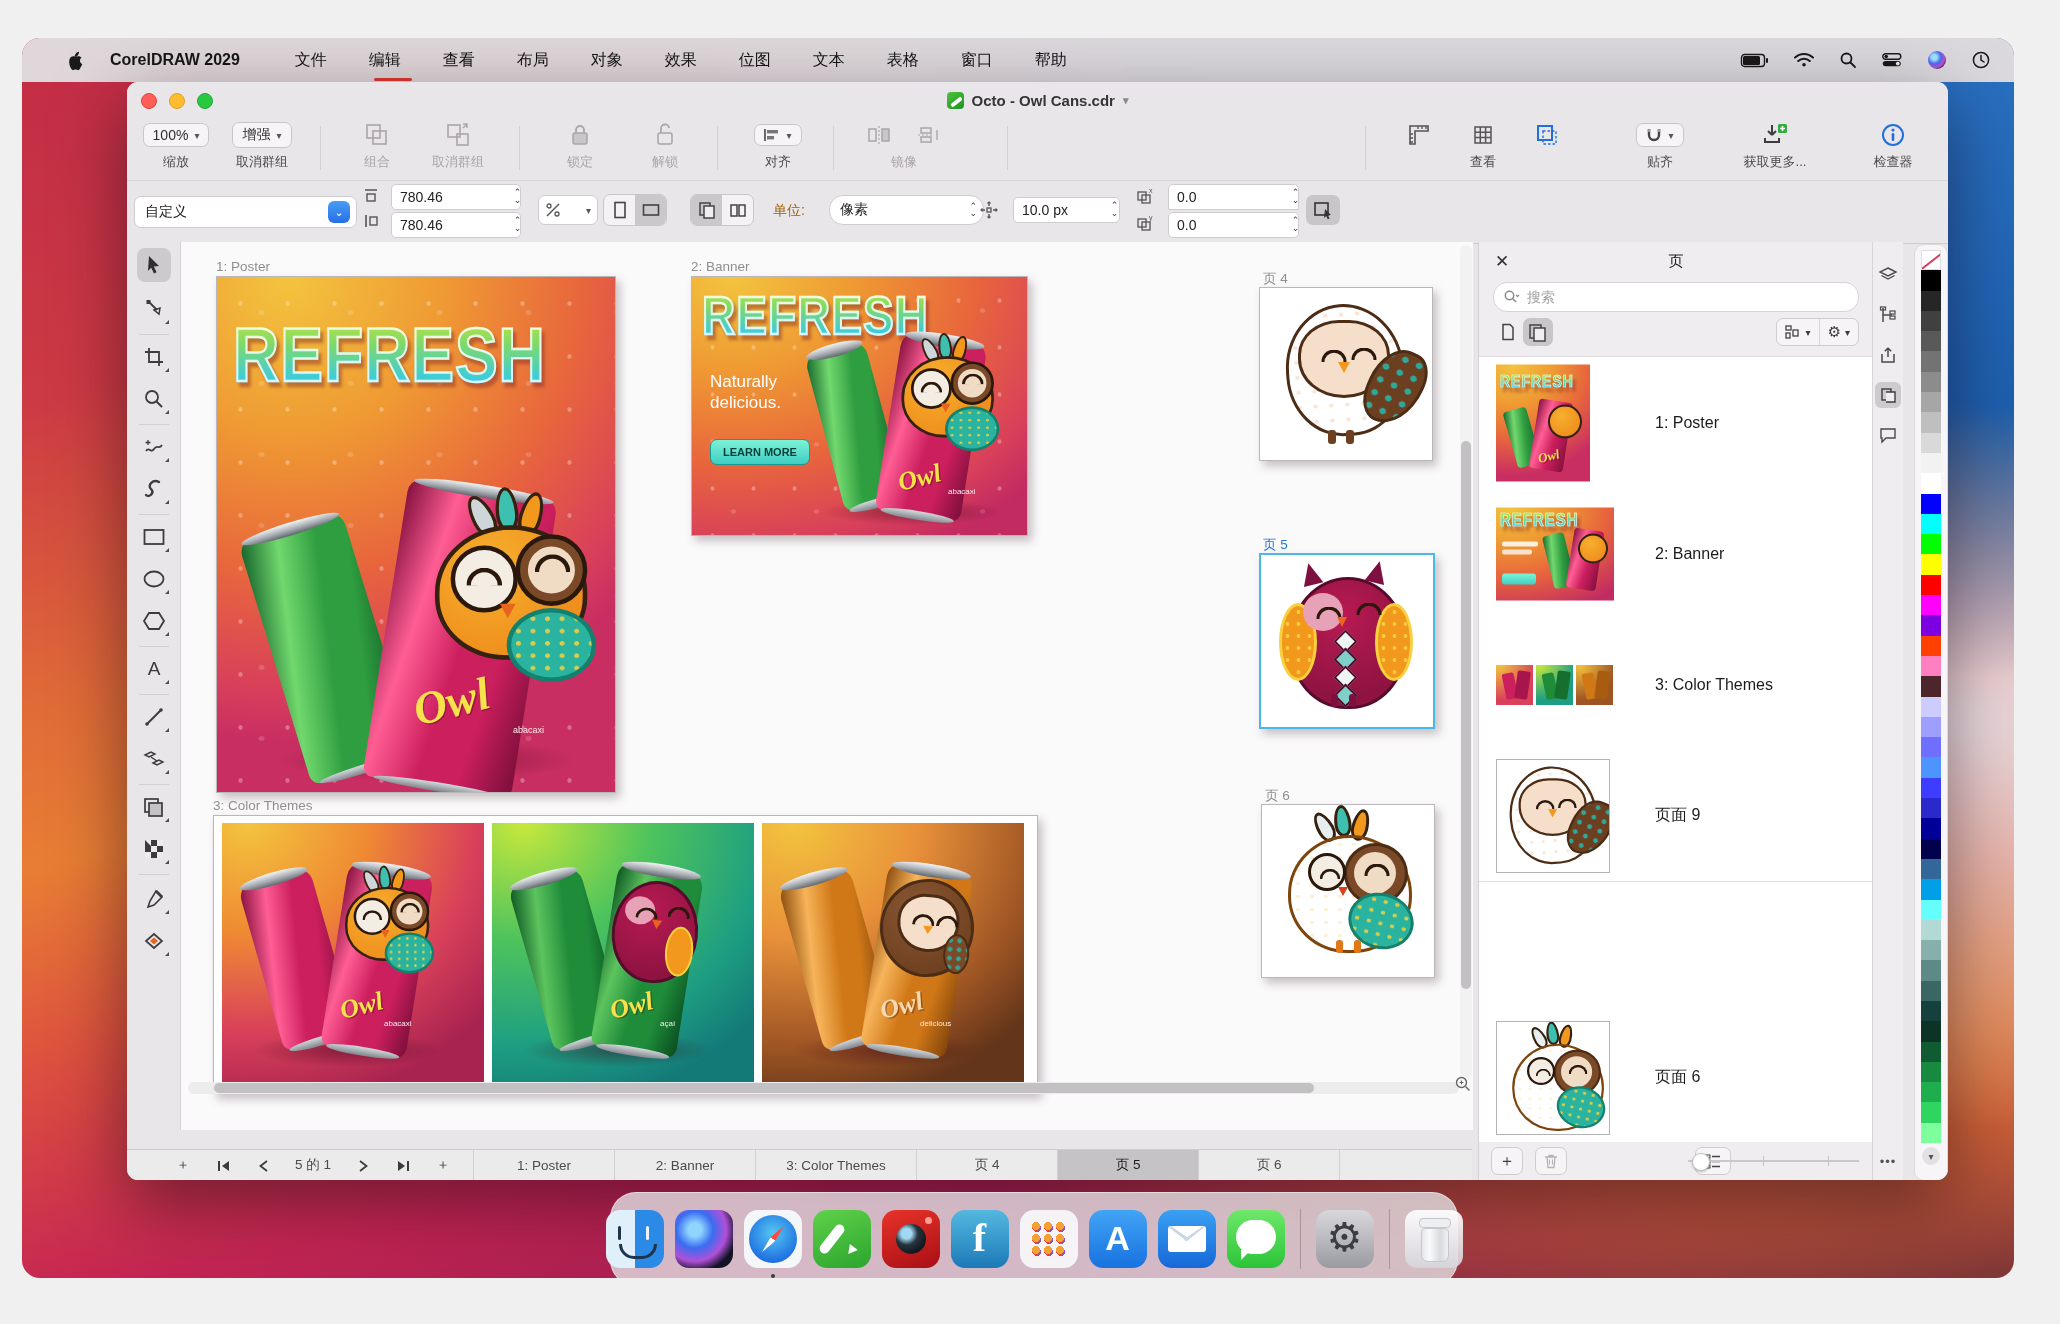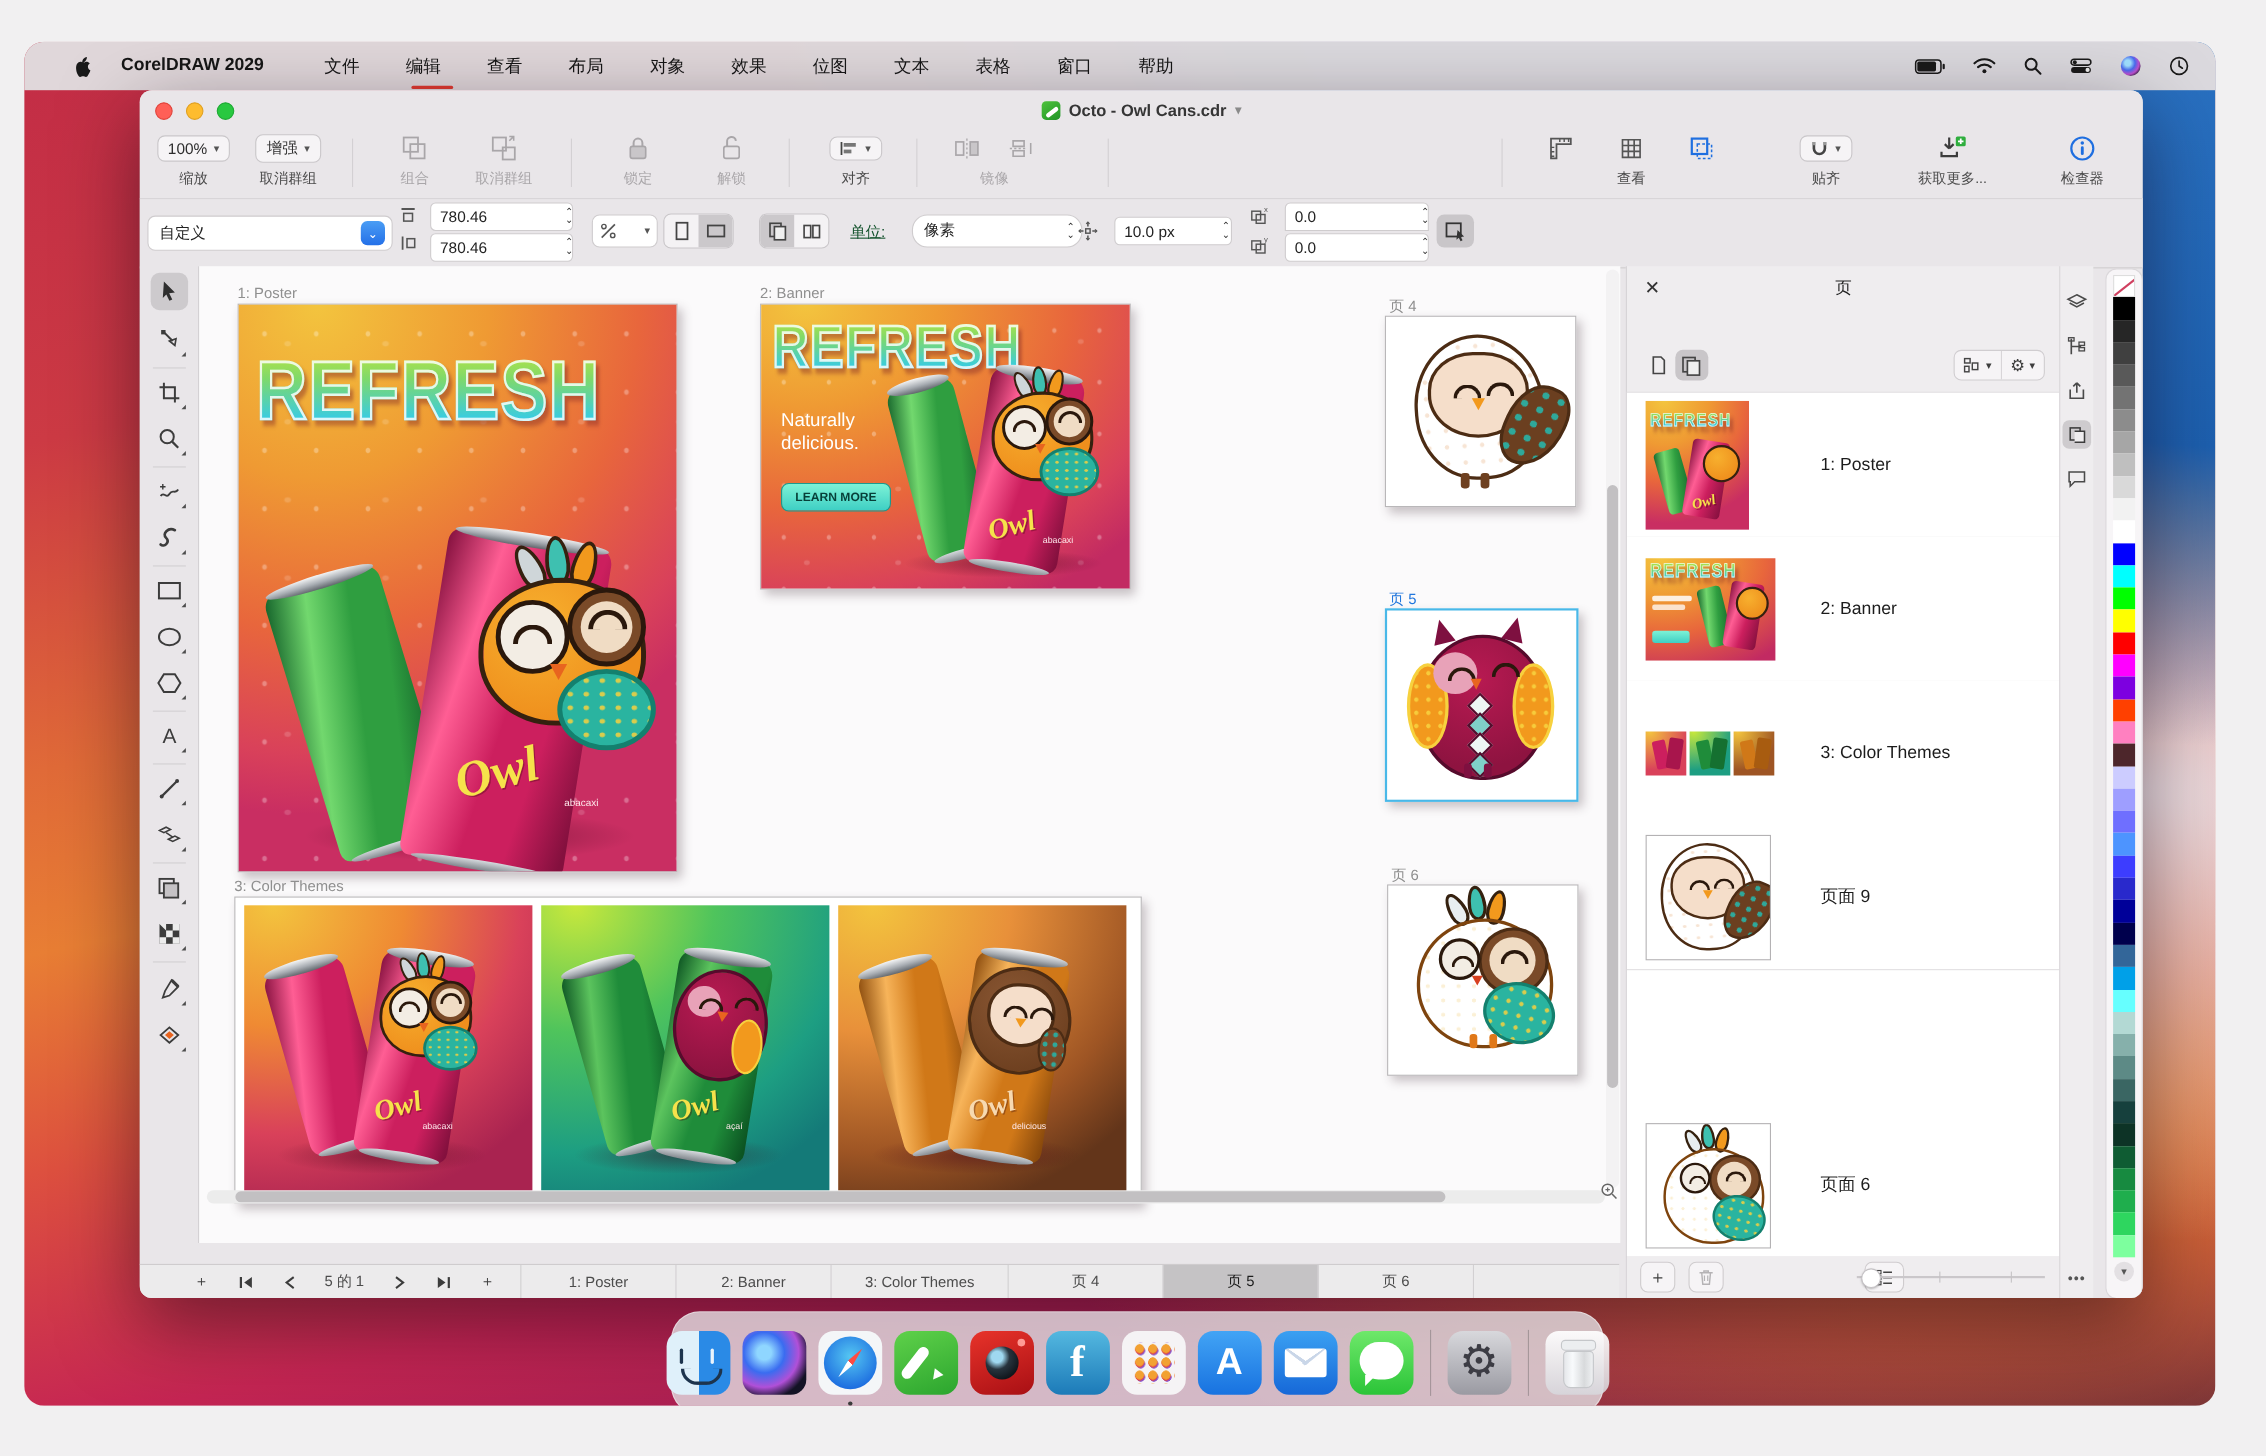--- a/index.html
+++ b/index.html
@@ -51,21 +51,21 @@
 
   
   .propbar{position:absolute;left:0;top:98px;width:100%;height:62px;border-top:1px solid #d8d5d8;border-bottom:1px solid #cfccce;background:#e9e6e9;}
   .field{position:absolute;background:#fff;border:1px solid #cfccce;border-radius:5px;font-size:14px;color:#222;
     display:flex;align-items:center;padding:0 8px;}
   .selbox{position:absolute;background:#fff;border:1px solid #cfccce;border-radius:7px;display:flex;align-items:center;
     font-size:14px;color:#222;padding:0 6px 0 10px;justify-content:space-between;}
   .selcap{width:22px;height:22px;border-radius:6px;background:linear-gradient(180deg,#4a9df4,#2470e8);display:flex;align-items:center;justify-content:center;color:#fff;font-size:11px;}
   .updown{display:flex;flex-direction:column;line-height:7px;font-size:9px;color:#333;justify-content:center;}
   .stepper{position:absolute;width:17px;display:flex;flex-direction:column;align-items:center;justify-content:center;color:#333;font-size:9px;line-height:8px;}
-  .pb-lab{position:absolute;font-size:14px;color:#14532d;text-decoration:underline;}
+  .pb-lab{position:absolute;font-size:14px;color:#a16207;}
   .segbtn{position:absolute;display:flex;border:1px solid #c9c6c9;border-radius:7px;overflow:hidden;background:#f4f2f4;}
   .segbtn .sg{width:31px;height:30px;display:flex;align-items:center;justify-content:center;}
   .segbtn .sg.on{background:#cbc8cb;}
   .sqbtn{position:absolute;width:34px;height:30px;border-radius:7px;display:flex;align-items:center;justify-content:center;}
   .sqbtn.on{background:#c9c6c9;}
   .miniico{position:absolute;display:flex;align-items:center;justify-content:center;}
 
   
   .toolbox{position:absolute;left:0;top:160px;width:53px;bottom:30px;background:#e9e6e9;}
   .tool{position:absolute;left:10px;width:34px;height:34px;display:flex;align-items:center;justify-content:center;}
@@ -925,20 +925,28 @@
           <span class="ptab">页 4</span>
           <span class="ptab active">页 5</span>
           <span class="ptab">页 6</span>
         </div>
       </div>
 
       <div class="panel">
         <div class="p-head">
           <span class="p-title">页</span>
           <span class="p-close">✕</span>
+        </div>
+        <div class="p-search">
+          <svg width="15" height="14" viewBox="0 0 15 14">
+              <circle cx="5.5" cy="5.5" r="4.2" fill="none" stroke="#8a8a8a" stroke-width="1.5"></circle>
+              <line x1="8.8" y1="8.8" x2="12" y2="12" stroke="#8a8a8a" stroke-width="1.5"></line>
+              <path d="M12 5l1.5 1.5L15 5" fill="none" stroke="#8a8a8a" stroke-width="1.2"></path>
+            </svg>
+          <input placeholder="搜索" style="">
         </div>
         <div class="p-ctl">
           <div class="p-toggle">
             <span class="sg">
                 <svg width="16" height="18" viewBox="0 0 16 18">
                   <path d="M3 1.5h7l3 3v12H3z" fill="none" stroke="#444" stroke-width="1.5"></path>
                 </svg>
               </span>
             <span class="sg on">
                 <svg width="20" height="18" viewBox="0 0 20 18">

